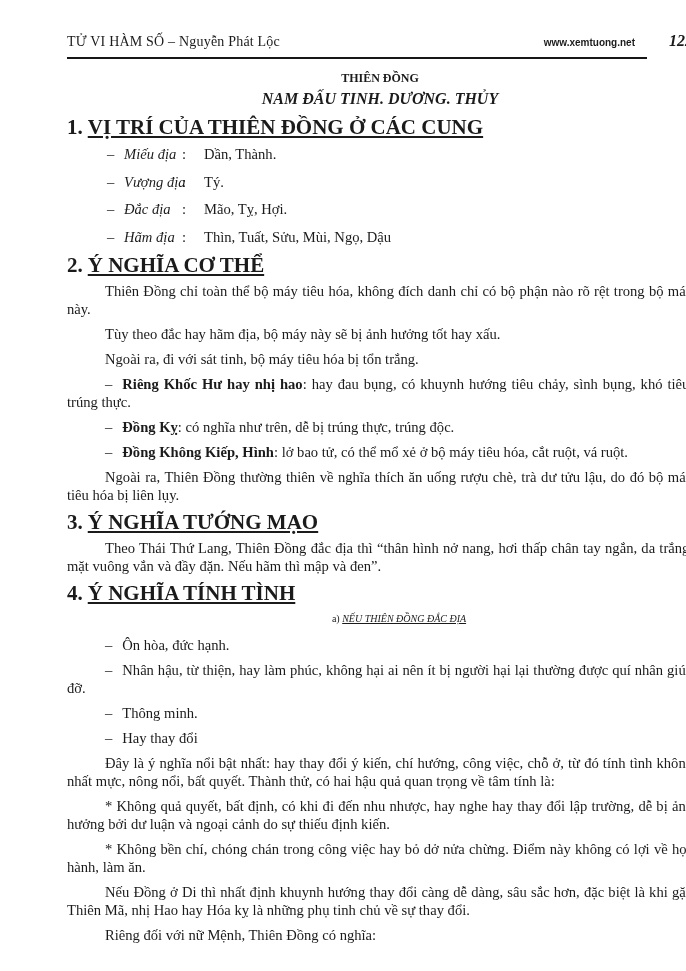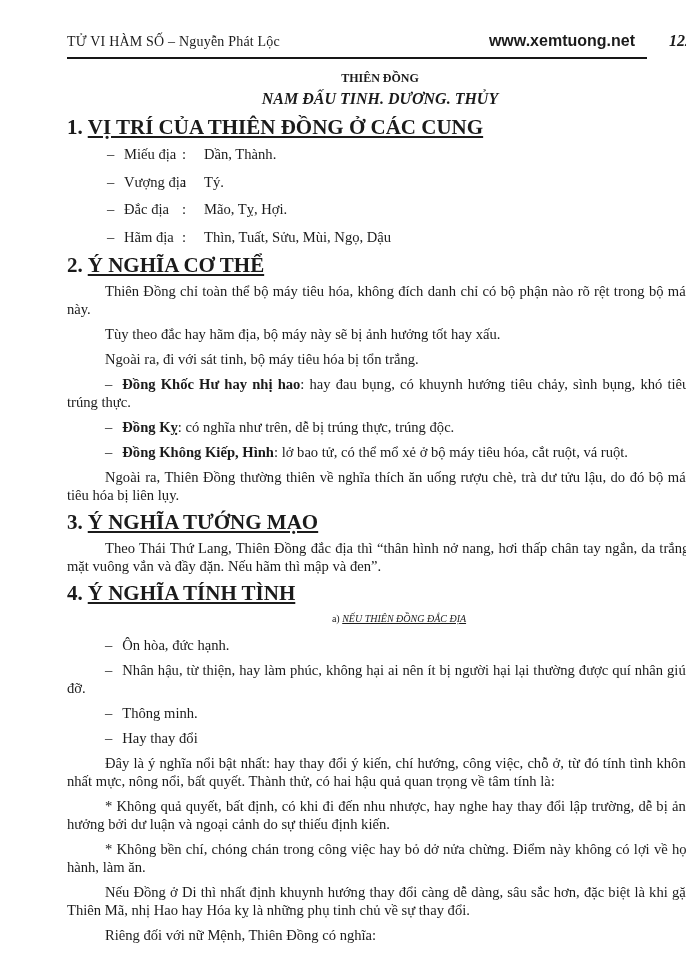--- a/index.html
+++ b/index.html
@@ -11,39 +11,39 @@
     background:#ffffff;
     color:#1b1b1b;
     font-family:"Liberation Serif", serif;
     font-size:14.6px;
     overflow:hidden;
     margin-left:37px;
   }
   
   .header { display:flex; align-items:baseline; }
   .book-title { flex:1; font-size:14px; letter-spacing:.2px; }
-  .website { font-family:"Liberation Sans", sans-serif; font-weight:bold; font-size:16px; }
+  .website { font-family:"Liberation Sans", sans-serif; font-weight:bold; font-size:10px; }
   .page-num { width:58px; text-align:right; font-weight:bold; font-style:italic; font-size:16px; }
   .header-rule { width:580px; height:0; border-bottom:2px solid #161616; margin-top:7px; }
   
   .title { text-align:center; font-weight:bold; font-size:12px; margin:9px 0 0 0; line-height:20px; }
   .subtitle { text-align:center; font-weight:bold; font-style:italic; font-size:16px; margin:1px 0 5px 0; line-height:20px; }
   
   .h { font-weight:bold; font-size:21px; margin:8px 0 4px 0; line-height:20px; }
   .h .num { margin-right:5px; }
   .h .u { text-decoration:underline; }
   
   .sub-h { margin:6px 0 4px 0; line-height:20px; text-indent:38px; font-size:10px;text-align:center; }
   .sub-h .u-ital { font-style:italic; text-decoration:underline; }
   
   p.body { margin:7px 0; line-height:18px; text-align:justify; text-indent:38px; }
   
   .tab-row { display:flex; margin:8px 0; line-height:19.5px; padding-left:40px; }
   .tab-row .dash { width:17px; }
-  .tab-row .t-label { width:58px; white-space:nowrap; }
+  .tab-row .t-label { width:58px; white-space:nowrap;font-style:italic; }
   .tab-row .t-colon { width:22px; text-align:left; }
   .tab-row .t-value { flex:1; }
   
   .b-dash { margin-right:10px; }
   b.term { font-weight:bold; }
 </style>
 </head>
 <body>
 
 <div class="page">
@@ -84,21 +84,21 @@
     <span class="t-colon">:</span>
     <span class="t-value">Thìn, Tuất, Sửu, Mùi, Ngọ, Dậu</span>
   </div>
 
   <p class="h"><span class="num">2.</span><span class="u">Ý NGHĨA CƠ THỂ</span></p>
 
   <p class="body">Thiên Đồng chỉ toàn thể bộ máy tiêu hóa, không đích danh chỉ có bộ phận nào rõ rệt trong bộ máy này.</p>
   <p class="body">Tùy theo đắc hay hãm địa, bộ máy này sẽ bị ảnh hưởng tốt hay xấu.</p>
   <p class="body">Ngoài ra, đi với sát tinh, bộ máy tiêu hóa bị tổn trắng.</p>
 
-  <p class="body"><span class="b-dash">–</span><b class="term">Đồng Khốc Hư hay nhị hao</b><span>: hay đau bụng, có khuynh hướng tiêu chảy, sình bụng, khó tiêu, trúng thực.</span></p>
+  <p class="body"><span class="b-dash">–</span><b class="term">Riêng Khốc Hư hay nhị hao</b><span>: hay đau bụng, có khuynh hướng tiêu chảy, sình bụng, khó tiêu, trúng thực.</span></p>
   <p class="body"><span class="b-dash">–</span><b class="term">Đồng Kỵ</b><span>: có nghĩa như trên, dễ bị trúng thực, trúng độc.</span></p>
   <p class="body"><span class="b-dash">–</span><b class="term">Đồng Không Kiếp, Hình</b><span>: lở bao tử, có thể mổ xẻ ở bộ máy tiêu hóa, cắt ruột, vá ruột.</span></p>
 
   <p class="body">Ngoài ra, Thiên Đồng thường thiên về nghĩa thích ăn uống rượu chè, trà dư tửu lậu, do đó bộ máy tiêu hóa bị liên lụy.</p>
 
   <p class="h"><span class="num">3.</span><span class="u">Ý NGHĨA TƯỚNG MẠO</span></p>
   <p class="body">Theo Thái Thứ Lang, Thiên Đồng đắc địa thì “thân hình nở nang, hơi thấp chân tay ngắn, da trắng, mặt vuông vắn và đầy đặn. Nếu hãm thì mập và đen”.</p>
 
   <p class="h"><span class="num">4.</span><span class="u">Ý NGHĨA TÍNH TÌNH</span></p>
 

